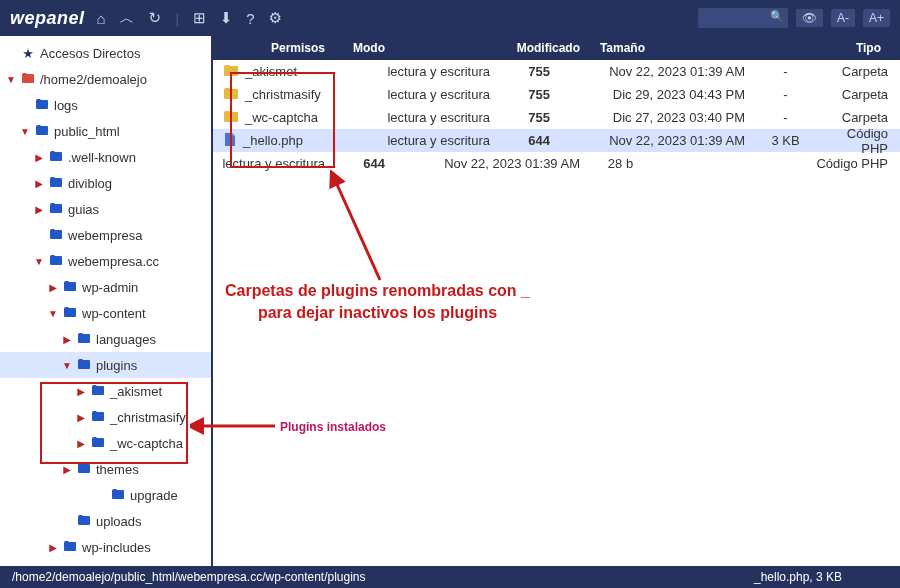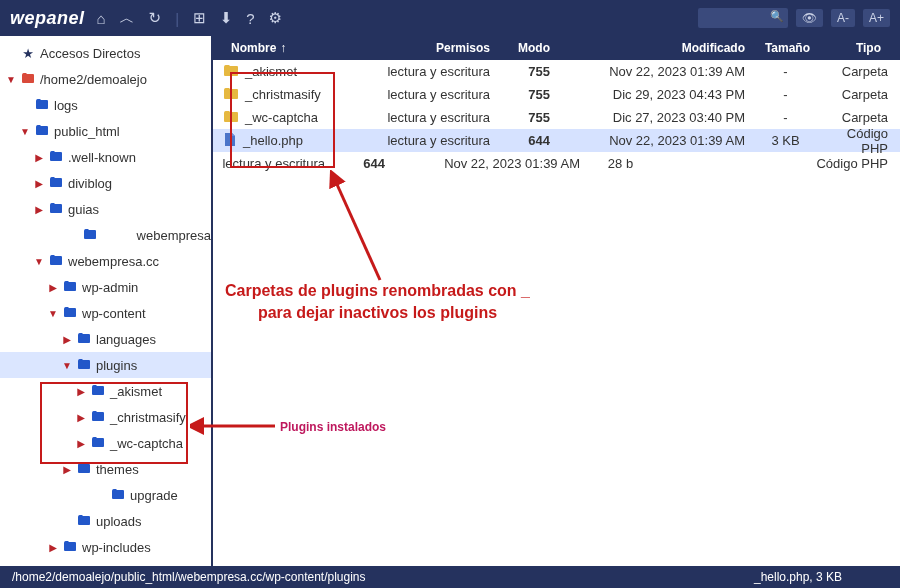--- a/index.html
+++ b/index.html
@@ -126,21 +126,21 @@
           </svg></span>
         <span>diviblog</span>
       </div>
       <div class="tree-row" style="padding-left: 34px;">
         <span class="tog ">▶</span>
         <span class="ico ico-fold"><svg width="14" height="12" viewBox="0 0 14 12">
             <path d="M1 3 C1 1 3 1 3 1 L5 1 L6 2 L12 2 C13 2 13 3 13 3 L13 10 C13 11 12 11 12 11 L2 11 C1 11 1 10 1 10 Z" fill="#2257c9"></path>
           </svg></span>
         <span>guias</span>
       </div>
-      <div class="tree-row" style="padding-left: 34px; justify-content: space-between;">
+      <div class="tree-row" style="padding-left: 34px;">
         <span class="tog none"></span>
         <span class="ico ico-fold"><svg width="14" height="12" viewBox="0 0 14 12">
             <path d="M1 3 C1 1 3 1 3 1 L5 1 L6 2 L12 2 C13 2 13 3 13 3 L13 10 C13 11 12 11 12 11 L2 11 C1 11 1 10 1 10 Z" fill="#2257c9"></path>
           </svg></span>
         <span>webempresa</span>
       </div>
       <div class="tree-row" style="padding-left: 34px;">
         <span class="tog ">▼</span>
         <span class="ico ico-fold-open"><svg width="14" height="12" viewBox="0 0 14 12">
             <path d="M1 3 C1 1 3 1 3 1 L5 1 L6 2 L12 2 C13 2 13 3 13 3 L13 10 C13 11 12 11 12 11 L2 11 C1 11 1 10 1 10 Z" fill="#2257c9"></path>
@@ -220,24 +220,20 @@
       <div class="tree-row" style="padding-left: 48px;">
         <span class="tog ">▶</span>
         <span class="ico ico-fold"><svg width="14" height="12" viewBox="0 0 14 12">
             <path d="M1 3 C1 1 3 1 3 1 L5 1 L6 2 L12 2 C13 2 13 3 13 3 L13 10 C13 11 12 11 12 11 L2 11 C1 11 1 10 1 10 Z" fill="#2257c9"></path>
           </svg></span>
         <span>wp-includes</span>
       </div>
     </div>
   <div class="content">
     <div class="thead">
-      <div class="th th-name">
-          <span>Nombre</span>
-          <span class="sort-arrow">↑</span>
-        </div>
       <div class="th th-perm">Permisos</div>
       <div class="th th-mode">Modo</div>
       <div class="th th-mod">Modificado</div>
       <div class="th th-size">Tamaño</div>
       <div class="th th-type">Tipo</div>
     </div>
     <div class="rows" id="rows">
         <div class="row">
           <div class="cell c-name">
             <span><svg width="16" height="13" viewBox="0 0 16 13">

